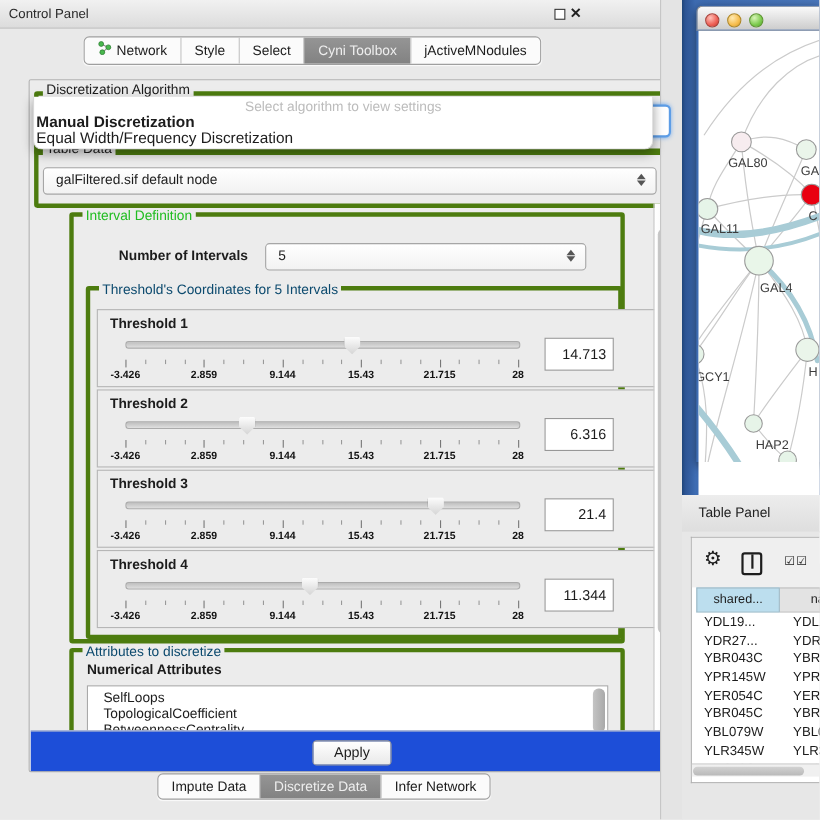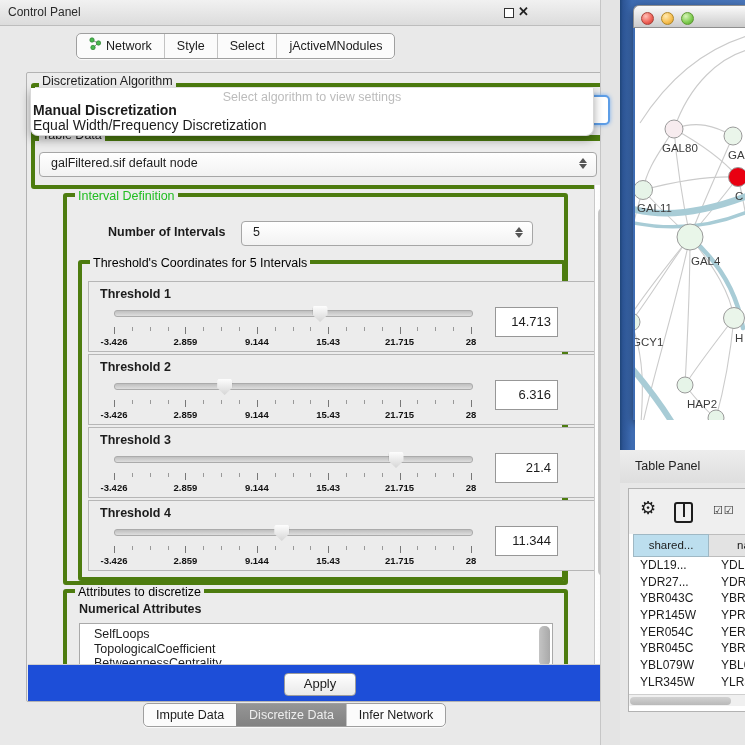--- a/index.html
+++ b/index.html
@@ -54,21 +54,21 @@
   .focus-frag{left:553px;top:22px;width:26px;height:26px;background:#fff;z-index:10;
       border:2px solid #5d9de6;border-radius:5px;box-shadow:0 0 4px #79aeee;}
 
   
   .viewport{left:2px;top:112px;width:566px;height:479px;overflow:hidden;}
   .vsb{left:567px;top:112px;width:17px;height:479px;
       background:linear-gradient(90deg,#ffffff,#f2f2f2);border-left:1px solid #c9c9c9;}
   .vsb .thumb{position:absolute;left:3px;top:23px;width:10px;height:368px;border-radius:6px;
       background:linear-gradient(90deg,#c9c9c9,#adadad);}
   .grp-green>.gtitle{color:#21bd21;}
-  .grp-blue>.gtitle{color:#000000;}
+  .grp-blue>.gtitle{color:#0c4a6e;}
 
   
   .thr-row{position:absolute;left:6px;width:466px;height:69px;border:1px solid #b6b6b6;background:#ececec;padding-left:48px;}
   .thr-label{position:absolute;left:11px;top:5px;font-weight:bold;font-size:12.5px;}
   .thr-track{position:absolute;left:25px;top:28px;width:357px;height:5px;border-radius:3px;
       background:linear-gradient(#bfbfbf,#dedede);border:1px solid #ababab;}
   .thr-thumb{position:absolute;top:24px;width:15px;height:16px;
       background:linear-gradient(#fdfdfd,#d5d5d5);
       clip-path:polygon(8% 0,92% 0,100% 12%,100% 55%,50% 100%,0 55%,0 12%);
       filter:drop-shadow(0 1px 1px rgba(0,0,0,.45));}
@@ -156,20 +156,23 @@
           <circle cx="9.5" cy="6" r="2.2" fill="#49b84e" stroke="#2c7f31" stroke-width=".7"></circle>
           <circle cx="4" cy="10.5" r="2.2" fill="#49b84e" stroke="#2c7f31" stroke-width=".7"></circle>
         </svg></span>
       <span>Network</span>
     </div>
     <div class="seg">
       <span>Style</span>
       </div>
     <div class="seg">
       <span>Select</span>
+      </div>
+    <div class="seg sel">
+      <span>Cyni Toolbox</span>
       </div>
     <div class="seg">
       <span>jActiveMNodules</span>
       </div>
   </div>
 
   <div class="abs container">
 
     <div class="group" style="left:4px;top:10px;width:578px;height:50px;"></div>
     <div class="gtitle" style="left:12px;top:2px;">Discretization Algorithm</div>

